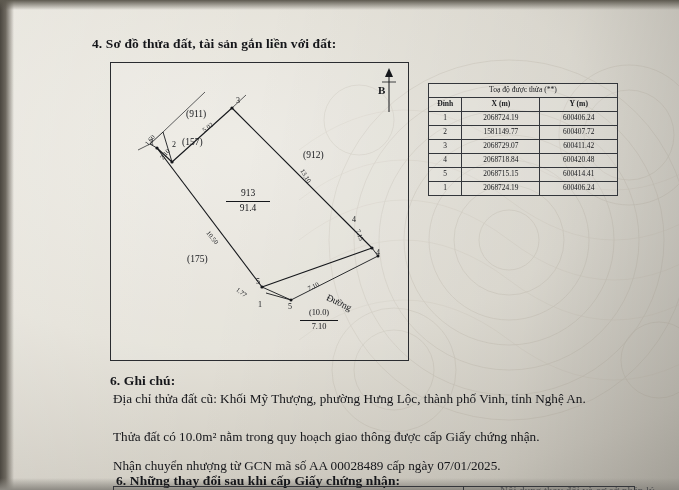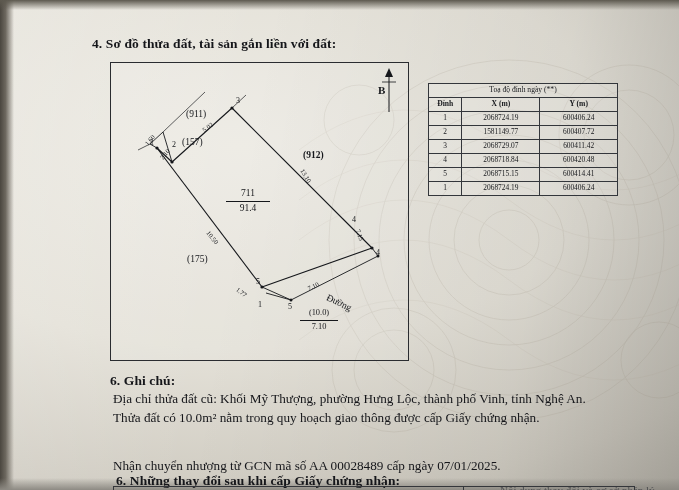--- a/index.html
+++ b/index.html
@@ -103,21 +103,21 @@
   
   .note-line {
     position: absolute;
     left: 113px;
     font-size: 13.2px;
     line-height: 1.18;
     white-space: nowrap;
   }
   #note1 { top: 391px; }
   #note2 { top: 410px; margin-top: 48px; }
-  #note3 { top: 410px; text-align: center; }
+  #note3 { top: 429px; text-align: center; }
 
   
   #bottom-table {
     position: absolute;
     left: 113px; top: 486px;
     width: 520px; height: 12px;
     border: 1px solid #34363a;
     border-bottom: none;
   }
   #bottom-div {
@@ -267,25 +267,25 @@
   <div class="lbl sm" style="left:172px; top:140px;">2</div>
   <div class="lbl sm" style="left:236px; top:96px;">3</div>
   <div class="lbl sm" style="left:376px; top:248px;">4</div>
   <div class="lbl sm" style="left:256px; top:277px;">5</div>
   <div class="lbl sm" style="left:258px; top:300px;">1</div>
   <div class="lbl sm" style="left:288px; top:302px;">5</div>
   <div class="lbl sm" style="left:352px; top:215px;">4</div>
 
   <div class="lbl md" style="left:186px; top:109px;">(911)</div>
   <div class="lbl md" style="left:138px; top:137px;padding-left:44px;">(157)</div>
-  <div class="lbl md" style="left:303px; top:150px;font-weight:bold;">(912)</div>
+  <div class="lbl md" style="left:303px; top:150px;">(912)</div>
   <div class="lbl md" style="left:187px; top:254px;">(175)</div>
 
   <div class="area-box" style="left:226px; top:188px; width:44px;">
-    <span>711</span>
+    <span>913</span>
     <span class="bar"></span>
     <span>91.4</span>
   </div>
 
   <div class="area-box" style="left:300px; top:262px; width:38px; font-size:8.4px;margin-top:46px;">
     <span>(10.0)</span>
     <span class="bar"></span>
     <span>7.10</span>
   </div>
 
@@ -296,21 +296,21 @@
   <div class="lbl xs rot-p58" style="left:302px; top:166px;">13.10</div>
   <div class="lbl xs rot-p70" style="left:358px; top:226px;">7.15</div>
   <div class="lbl xs rot-p52" style="left:208px; top:228px;">10.50</div>
   <div class="lbl xs rot-n25" style="left:308px; top:285px;">7.10</div>
   <div class="lbl xs rot-p38" style="left:237px; top:285px;">1.77</div>
   <div class="lbl xs rot-n50" style="left:146px; top:141px;">1.60</div>
 
   <table id="coord-table">
     <thead>
       <tr>
-          <th class="capt" colspan="3">Toạ độ đỉnh ngày (**)</th>
+          <th class="capt" colspan="3">Toạ độ được thửa (**)</th>
         </tr>
       <tr>
         <th class="colh">Đỉnh</th>
         <th class="colh">X (m)</th>
         <th class="colh">Y (m)</th>
       </tr>
     </thead>
     <tbody>
       <tr>
         <td class="dinh">1</td>

